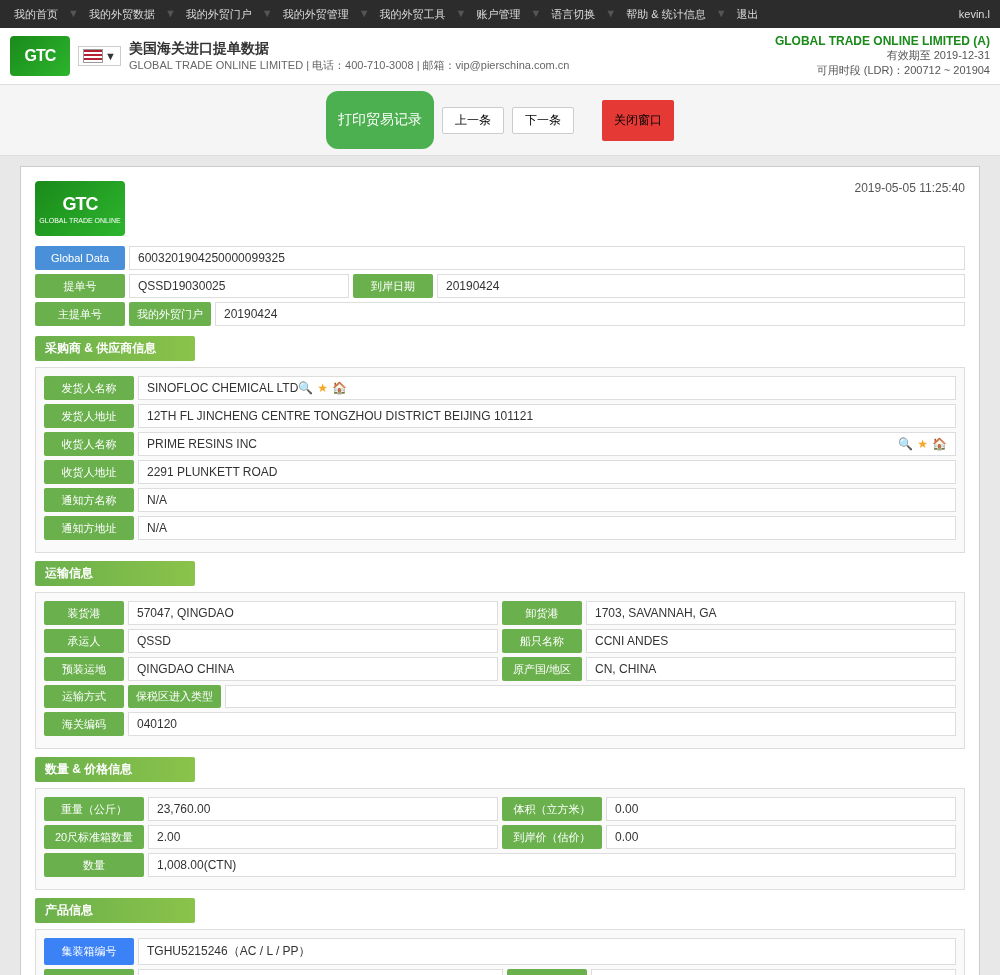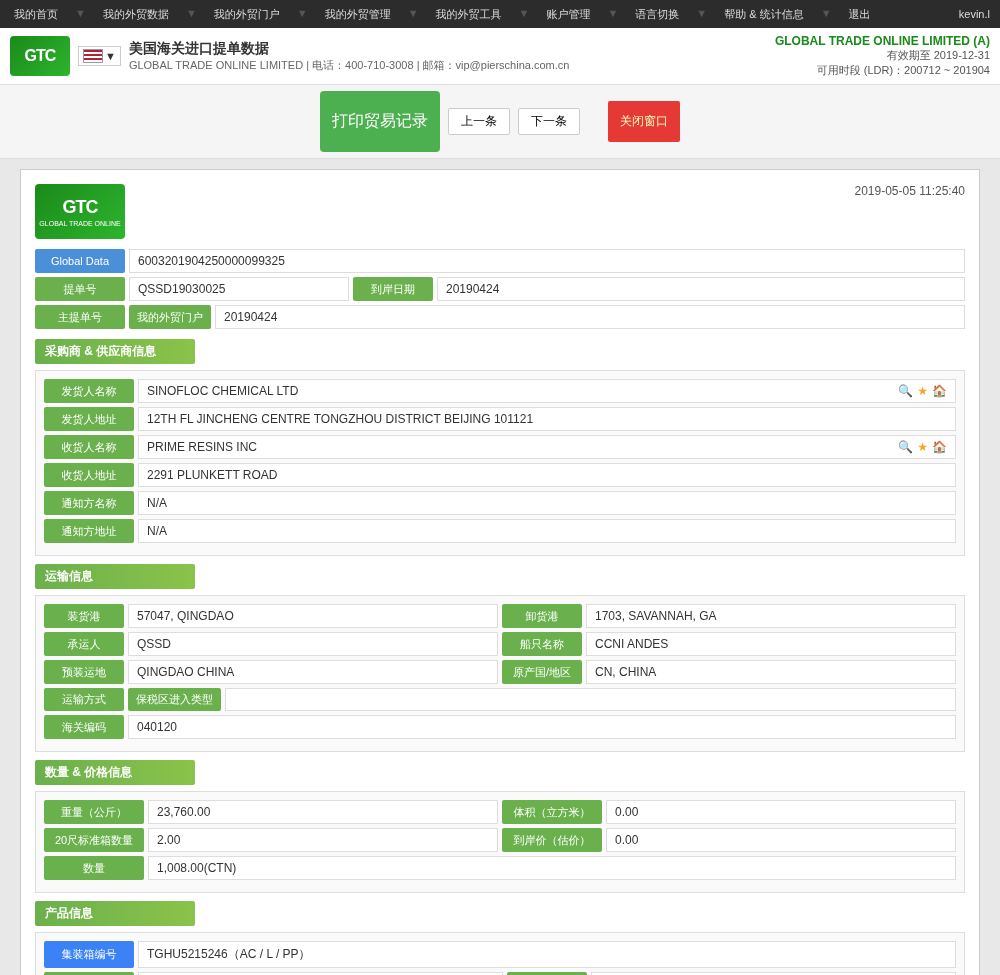--- a/index.html
+++ b/index.html
@@ -1,42 +1,42 @@
 <!DOCTYPE html>
 <html><head>
   <meta charset="utf-8">
   <style>
     * { margin: 0; padding: 0; box-sizing: border-box; }
     body { font-family: Arial, sans-serif; font-size: 12px; background: #e8e8e8; color: #333; width: 1000px; min-height: 975px; }
 
     
     .top-nav { background: #2c2c2c; color: #ccc; display: flex; align-items: center; justify-content: space-between; padding: 0 10px; height: 28px; font-size: 11px; }
-    .top-nav-left { display: flex; gap: 13px; }
+    .top-nav-left { display: flex; gap: 6px; }
     .top-nav-item { color: #ddd; cursor: pointer; padding: 0 4px; }
     .top-nav-right { color: #ddd; }
 
     
     .header { background: #fff; display: flex; align-items: center; justify-content: space-between; padding: 6px 10px; border-bottom: 1px solid #ddd; }
     .header-left { display: flex; align-items: center; gap: 8px; }
     .logo-box { display: flex; align-items: center; gap: 4px; }
     .logo-gtc { width: 60px; height: 40px; background: linear-gradient(135deg, #1a8a1a, #2db52d); border-radius: 4px; display: flex; align-items: center; justify-content: center; color: white; font-weight: bold; font-size: 14px; }
     .flag-box { display: flex; align-items: center; gap: 2px; border: 1px solid #ccc; padding: 2px 4px; cursor: pointer; font-size: 11px; }
     .flag-us { width: 20px; height: 14px; background: repeating-linear-gradient(#b22234 0px, #b22234 2px, #fff 2px, #fff 4px); position: relative; border: 1px solid #999; }
     .header-title-box { }
     .header-title { font-size: 14px; color: #333; font-weight: bold; }
     .header-sub { font-size: 11px; color: #666; }
     .header-right { text-align: right; }
     .header-right-brand { color: #1a8a1a; font-size: 12px; font-weight: bold; }
     .header-right-info { font-size: 11px; color: #555; }
 
     
     .toolbar { background: #f5f5f5; border-bottom: 1px solid #ddd; display: flex; align-items: center; justify-content: center; gap: 8px; padding: 6px 10px; }
-    .btn-print { background: #4caf50; color: white; border: none; padding: 20px 12px; cursor: pointer; font-size: 16px; border-radius: 4px; }
+    .btn-print { background: #4caf50; color: white; border: none; padding: 20px 12px; cursor: pointer; font-size: 14px; border-radius: 12px; }
     .btn-nav { background: #fff; border: 1px solid #ccc; padding: 4px 12px; cursor: pointer; font-size: 12px; border-radius: 2px; }
-    .btn-close { background: #e53935; color: #fef9c3; border: none; padding: 12px 12px; cursor: pointer; font-size: 12px; border-radius: 2px; margin-left: 20px; }
+    .btn-close { background: #e53935; color: #000000; border: none; padding: 12px 12px; cursor: pointer; font-size: 12px; border-radius: 2px; margin-left: 20px; }
 
     
     .main-content { padding: 10px 20px; background: #e8e8e8; }
 
     
     .doc-card { background: #fff; border: 1px solid #ccc; padding: 14px; margin-bottom: 10px; }
     .doc-header { display: flex; justify-content: space-between; align-items: flex-start; margin-bottom: 10px; }
     .doc-logo { display: flex; align-items: center; gap: 6px; }
     .doc-timestamp { font-size: 12px; color: #555; }
 
@@ -143,21 +143,21 @@
       <div class="field-label" style="min-width:80px">我的外贸门户</div>
       <div class="field-value">20190424</div>
     </div>
 
     <div style="margin-top:10px;margin-bottom:8px">
       <div class="section-header">采购商 &amp; 供应商信息</div>
       <div class="section-block">
 
         <div class="field-row">
           <div class="field-label" style="min-width:90px">发货人名称</div>
-          <div class="field-value" style="display:flex;justify-content:space-between">
+          <div class="field-value" style="display:flex;">
             <span>SINOFLOC CHEMICAL LTD</span>
             <div class="icons-row">
               <span class="icon-search">🔍</span>
               <span class="icon-star">★</span>
               <span class="icon-home">🏠</span>
             </div>
           </div>
         </div>
 
         <div class="field-row">

